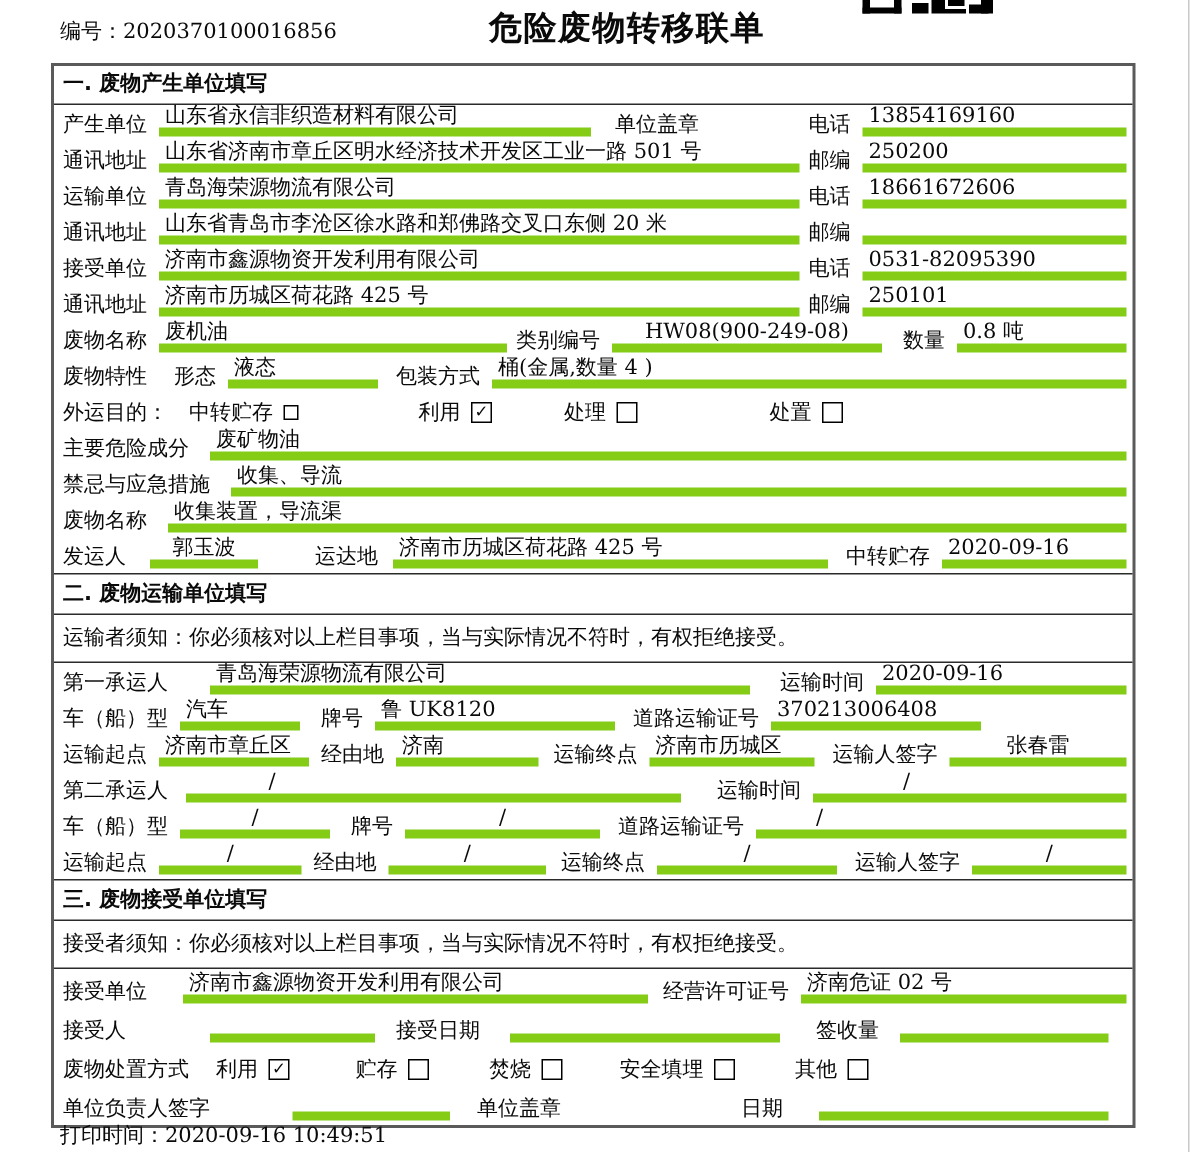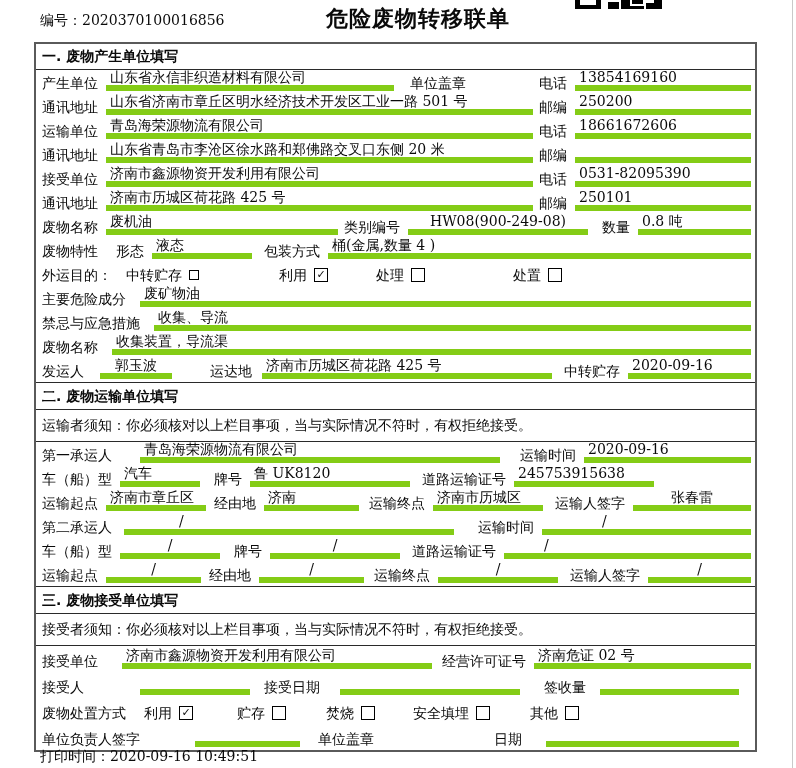--- a/index.html
+++ b/index.html
@@ -182,21 +182,21 @@
       <span class="lbl" style="margin-left:20px;margin-right:8px">运输时间</span>
       <span class="fill grow">2020-09-16</span>
     </div>
 
     <div class="frow">
       <span class="lbl" style="margin-right:8px">车（船）型</span>
       <span class="fill" style="width:80px">汽车</span>
       <span class="lbl" style="margin-left:14px;margin-right:8px">牌号</span>
       <span class="fill" style="width:160px">鲁 UK8120</span>
       <span class="lbl" style="margin-left:12px;margin-right:8px">道路运输证号</span>
-      <span class="fill" style="width:140px">245753915638</span>
+      <span class="fill" style="width:140px">370213006408</span>
       <span class="grow"></span>
     </div>
 
     <div class="frow">
       <span class="lbl" style="margin-right:8px">运输起点</span>
       <span class="fill" style="width:100px">济南市章丘区</span>
       <span class="lbl" style="margin-left:8px;margin-right:8px">经由地</span>
       <span class="fill" style="width:95px">济南</span>
       <span class="lbl" style="margin-left:10px;margin-right:8px">运输终点</span>
       <span class="fill" style="width:110px">济南市历城区</span>

